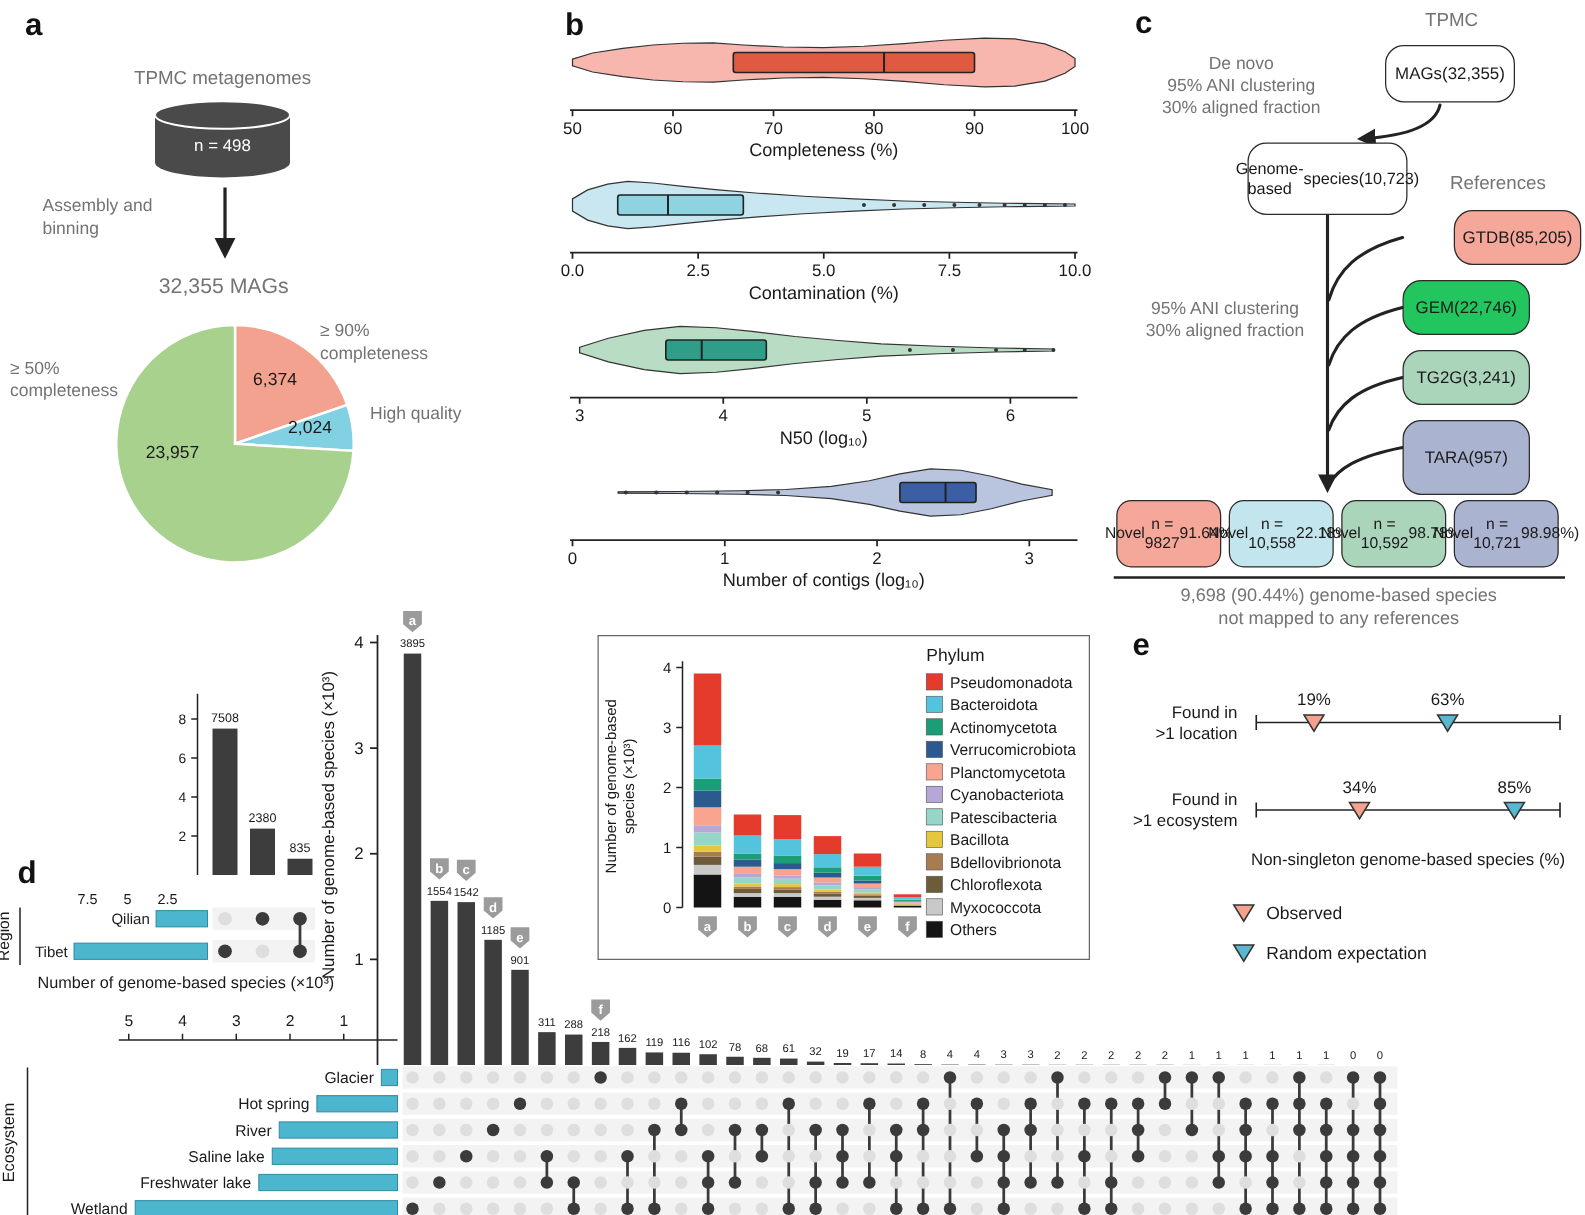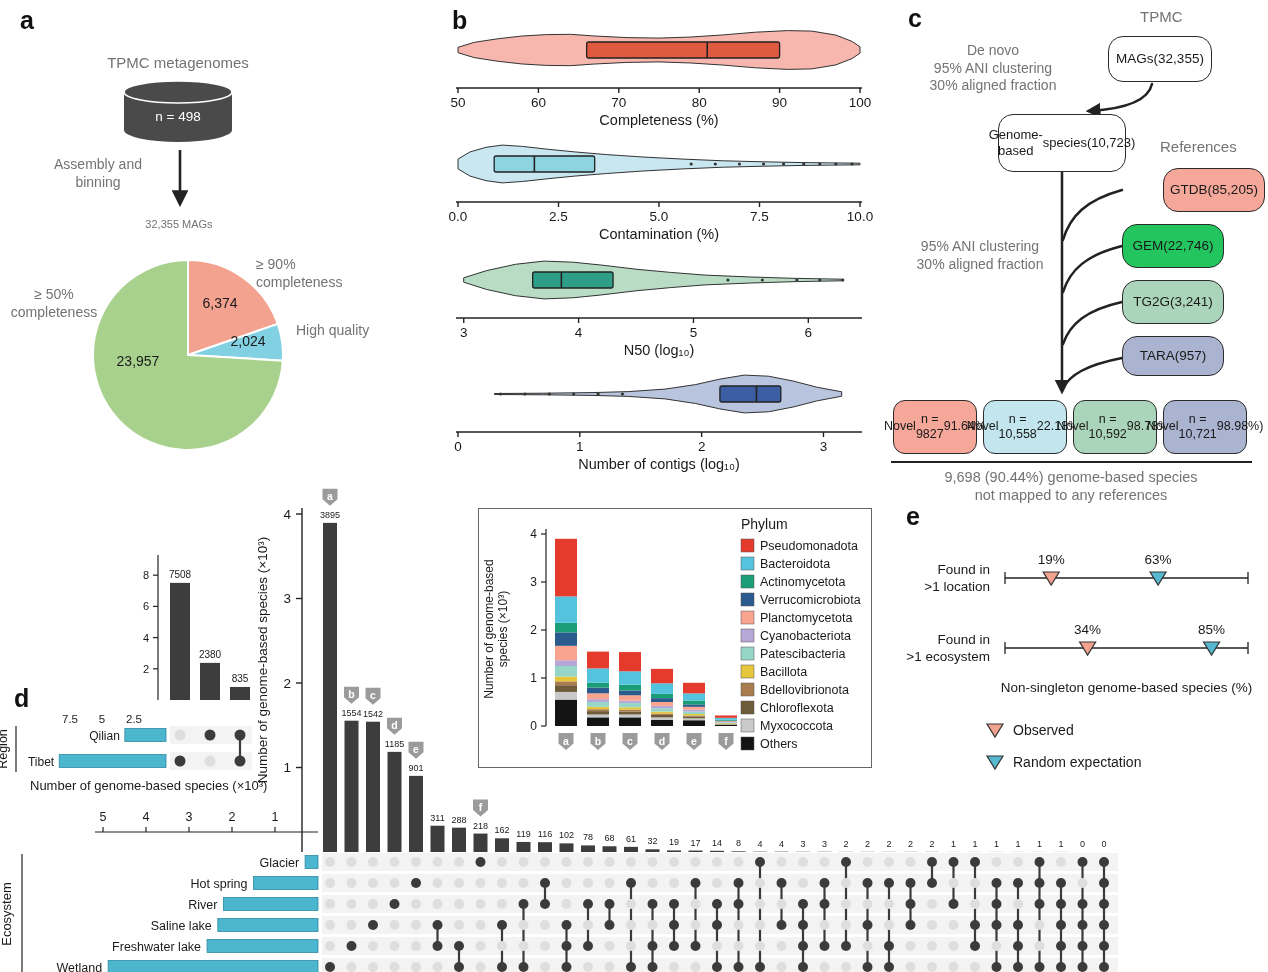--- a/index.html
+++ b/index.html
@@ -1,21 +1,21 @@
 <!DOCTYPE html>
 <html><head>
 <meta charset="utf-8">
 <style>
   *{margin:0;padding:0;box-sizing:border-box}
   body{font-family:"Liberation Sans",sans-serif;background:#fff;color:#1a1a1a}
   #fig{position:relative;width:1268px;height:972px;background:#fff;overflow:hidden}
   .plabel{position:absolute;font-size:25px;font-weight:bold;color:#111}
   .txt{position:absolute;font-size:14px;line-height:1.25;color:#737373}
   .center{text-align:center}
-  .right{text-align:center}
+  .right{text-align:left}
   svg{position:absolute;overflow:visible}
   svg text{font-family:"Liberation Sans",sans-serif}
   .cbox{position:absolute;border:1.6px solid #2b2b2b;border-radius:15px;background:#fff;display:flex;
         flex-direction:row;justify-content:center;align-items:center;text-align:center;
         font-size:13.5px;line-height:1.22}
   .novel{border-radius:12px;font-size:12.5px}
   .flow{fill:none;stroke:#222;stroke-width:2.5;stroke-linecap:round}
   #stacked-box{position:absolute;left:478px;top:508px;width:394px;height:260px;border:1.2px solid #666;background:#fff}
   #stacked-box svg{position:absolute;left:0;top:0}
 </style>
@@ -45,21 +45,21 @@
       </marker>
     </defs>
     <line x1="12" y1="2" x2="12" y2="54" stroke="#222" stroke-width="2.6" marker-end="url(#arrA)"></line>
   </svg>
 
   <div class="txt right" style="left:34px;top:156px;width:128px">
     <div>Assembly and</div>
     <div>binning</div>
   </div>
 
-  <div class="txt center" style="left:109px;top:218px;width:140px;font-size:11px">32,355 MAGs</div>
+  <div class="txt center" style="left:109px;top:218px;width:140px;font-size:17px">32,355 MAGs</div>
 
   <svg id="pie-svg" style="left:68px;top:240px" width="250" height="230">
       <path d="M120,115 L120.0,20.0 A95,95 0 0 1 209.8,83.9 Z" fill="#f2a28e" stroke="#fff" stroke-width="2"></path>
       <path d="M120,115 L209.8,83.9 A95,95 0 0 1 214.8,120.7 Z" fill="#82d1e3" stroke="#fff" stroke-width="2"></path>
       <path d="M120,115 L214.8,120.7 A95,95 0 1 1 120.0,20.0 Z" fill="#a9d18e" stroke="#fff" stroke-width="2"></path>
       <text x="152" y="68" font-size="14" text-anchor="middle" fill="#1a1a1a">6,374</text>
       <text x="180" y="106" font-size="14" text-anchor="middle" fill="#1a1a1a">2,024</text>
       <text x="70" y="126" font-size="14" text-anchor="middle" fill="#1a1a1a">23,957</text>
     </svg>
 
@@ -204,21 +204,21 @@
     <div>(85,205)</div>
   </div>
   <div class="cbox" style="left: 1122px; top: 224px; width: 102px; height: 44px; background-color: #22c55e;">
     <div>GEM</div>
     <div>(22,746)</div>
   </div>
   <div class="cbox" style="left: 1122px; top: 280px; width: 102px; height: 44px; background-color: rgb(171, 213, 186);">
     <div>TG2G</div>
     <div>(3,241)</div>
   </div>
-  <div class="cbox" style="left: 1122px; top: 336px; width: 102px; height: 40px; background-color: rgb(170, 179, 207);">
+  <div class="cbox" style="left: 1122px; top: 336px; width: 102px; height: 60px; background-color: rgb(170, 179, 207);">
     <div>TARA</div>
     <div>(957)</div>
   </div>
 
   <div class="txt center" style="left:890px;top:238px;width:180px">
     <div>95% ANI clustering</div>
     <div>30% aligned fraction</div>
   </div>
 
   <div class="cbox novel" style="left: 893px; top: 400px; width: 84px; height: 54px; background-color: rgb(245, 167, 154);">

